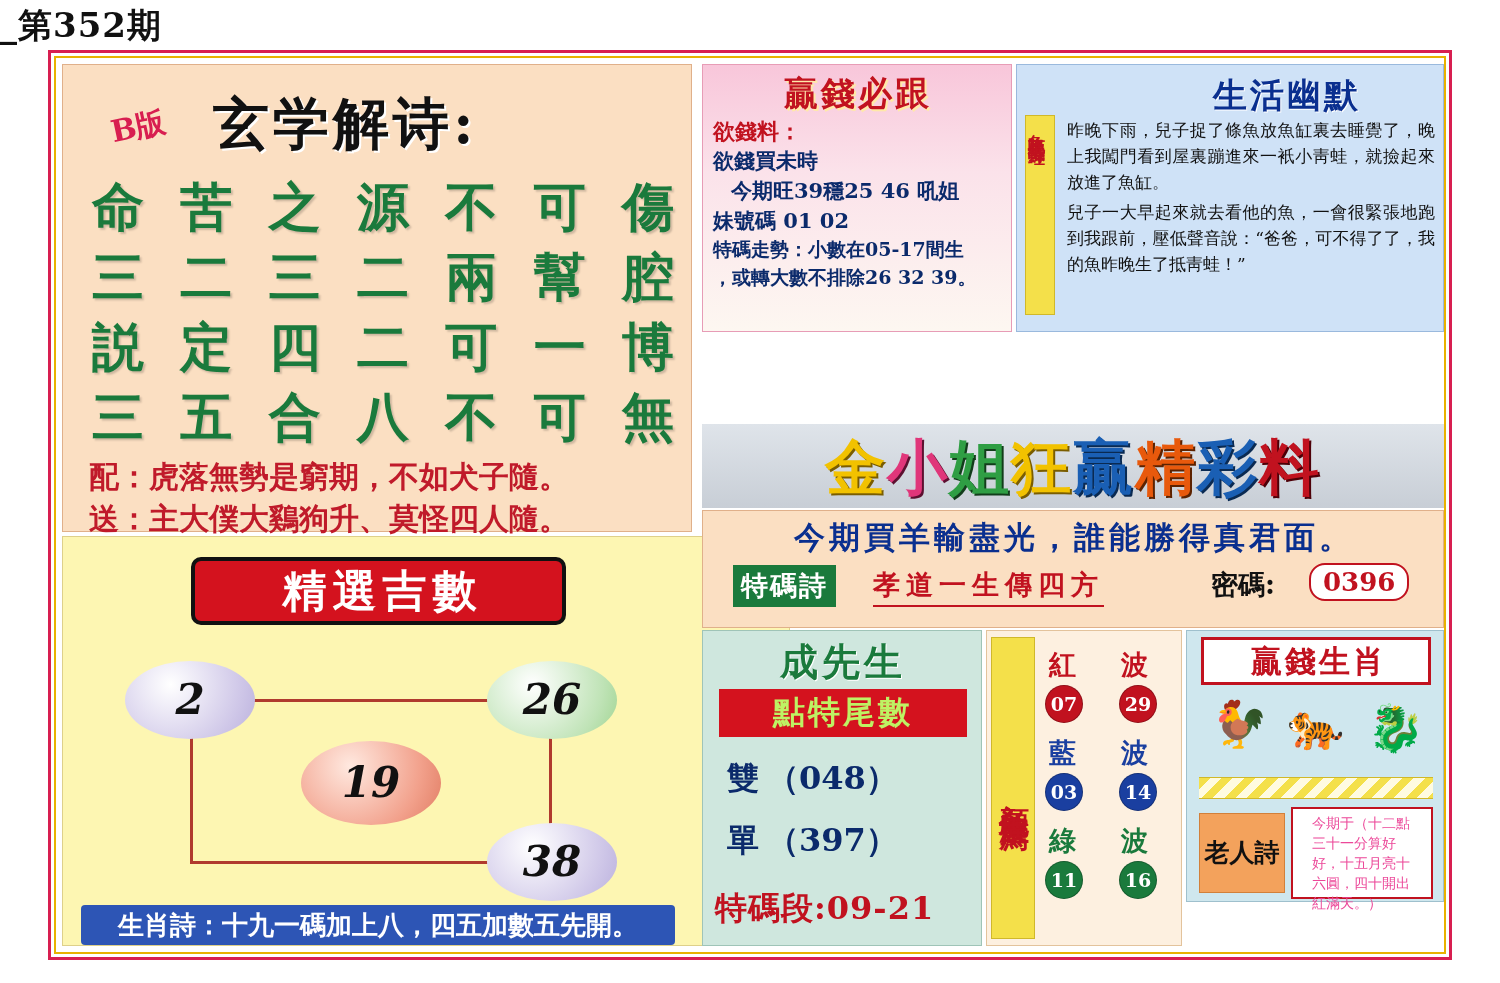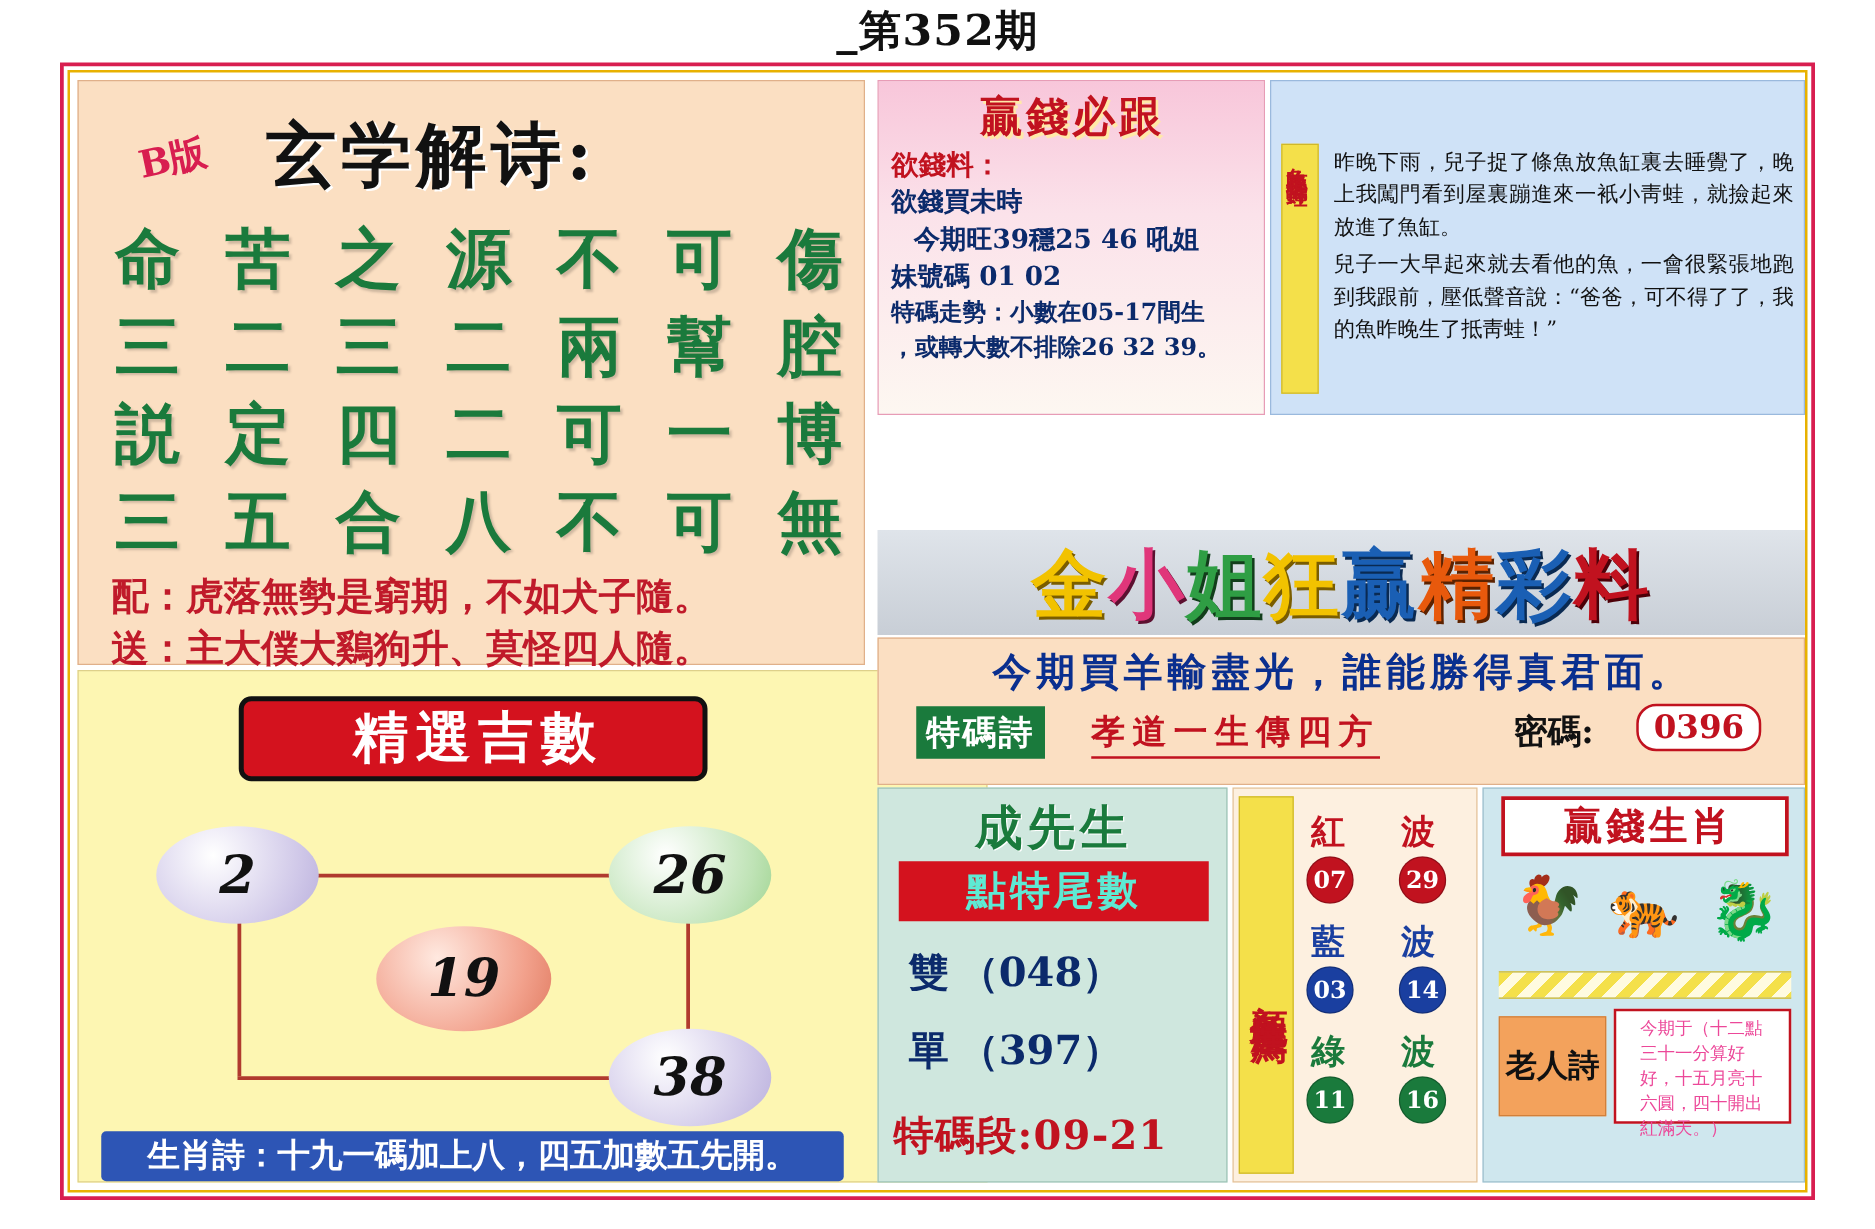--- a/index.html
+++ b/index.html
@@ -7,21 +7,20 @@
   body {
     width:1500px; height:983px;
     background:#ffffff;
     font-family:"DejaVu Sans", sans-serif;
     position:relative;
     overflow:hidden;
   }
   
   #top-title {
     position:absolute; left:0; top:0; width:1500px; height:50px;
-    text-align:center;
     font-size:34px; font-weight:bold; color:#111;
     font-family:"DejaVu Serif", serif;
     line-height:50px;
     letter-spacing:1px;
   }
   
   #outer-frame {
     position:absolute; left:48px; top:50px; width:1404px; height:910px;
     border:3px solid #d81e50;
     background:#fff;
@@ -307,21 +306,21 @@
     font-family:"DejaVu Serif", serif;
     letter-spacing:4px;
     text-shadow:1px 1px 0 #fff;
   }
   #dian-bar {
     position:absolute; left:16px; top:58px; width:248px; height:48px;
     background:#d4121e;
     display:flex; align-items:center; justify-content:center;
   }
   #dian-text {
-    color:#5eead4; font-size:32px; font-weight:bold;
+    color:#bef264; font-size:32px; font-weight:bold;
     font-family:"DejaVu Serif", serif; letter-spacing:3px;
   }
   .sd-row {
     position:absolute; left:24px;
     font-size:32px; font-weight:bold; color:#0b2a6b;
     font-family:"DejaVu Serif", serif;
   }
   #sd-shuang { top:126px; }
   #sd-dan   { top:188px; }
   .sd-key { color:#0b2a6b; margin-right:8px; }
@@ -356,21 +355,21 @@
   .wave-ball {
     position:absolute;
     width:38px; height:38px; border-radius:50%;
     display:flex; align-items:center; justify-content:center;
     color:#fff; font-size:19px; font-weight:bold;
     font-family:"DejaVu Serif", serif;
     border:1px solid rgba(0,0,0,.25);
   }
 
   #sx-panel {
-    position:absolute; left:484px; top:0; width:258px; height:316px;
+    position:absolute; left:484px; top:0; width:258px; height:272px;
     background:#cfe7ee;
     border:1px solid #9fc0cd;
   }
   #sx-title-plate {
     position:absolute; left:14px; top:6px; width:230px; height:48px;
     background:#ffffff; border:3px solid #c1121f;
   }
   #sx-title {
     position:absolute; left:0; top:0; width:230px; height:42px;
     line-height:42px; text-align:center;
@@ -490,20 +489,21 @@
     <div id="yingqian-title">贏錢必跟</div>
     <div id="yuqianliao">欲錢料：</div>
     <div class="yq-line" id="yq1">欲錢買未時</div>
     <div class="yq-line" id="yq2">今期旺39穩25 46 吼姐</div>
     <div class="yq-line" id="yq3">妹號碼 01 02</div>
     <div class="yq-line" id="yq4">特碼走勢：小數在05-17間生</div>
     <div class="yq-line" id="yq5">，或轉大數不排除26 32 39。</div>
   </div>
 
   <div id="humor-box">
+    <div id="humor-title">生活幽默</div>
     <div id="humor-vert">魚昨晚生了抵靑蛙</div>
     <div class="humor-p" id="hp1">昨晚下雨，兒子捉了條魚放魚缸裏去睡覺了，晚上我闖門看到屋裏蹦進來一衹小靑蛙，就撿起來放進了魚缸。</div>
     <div class="humor-p" id="hp2">兒子一大早起來就去看他的魚，一會很緊張地跑到我跟前，壓低聲音說：“爸爸，可不得了了，我的魚昨晚生了抵靑蛙！”</div>
   </div>
 
 
   <div id="jin-banner">
     <div id="jin-text">
       <span>金</span><span>小</span><span>姐</span><span>狂</span><span>贏</span><span>精</span><span>彩</span><span>料</span>
     </div>

